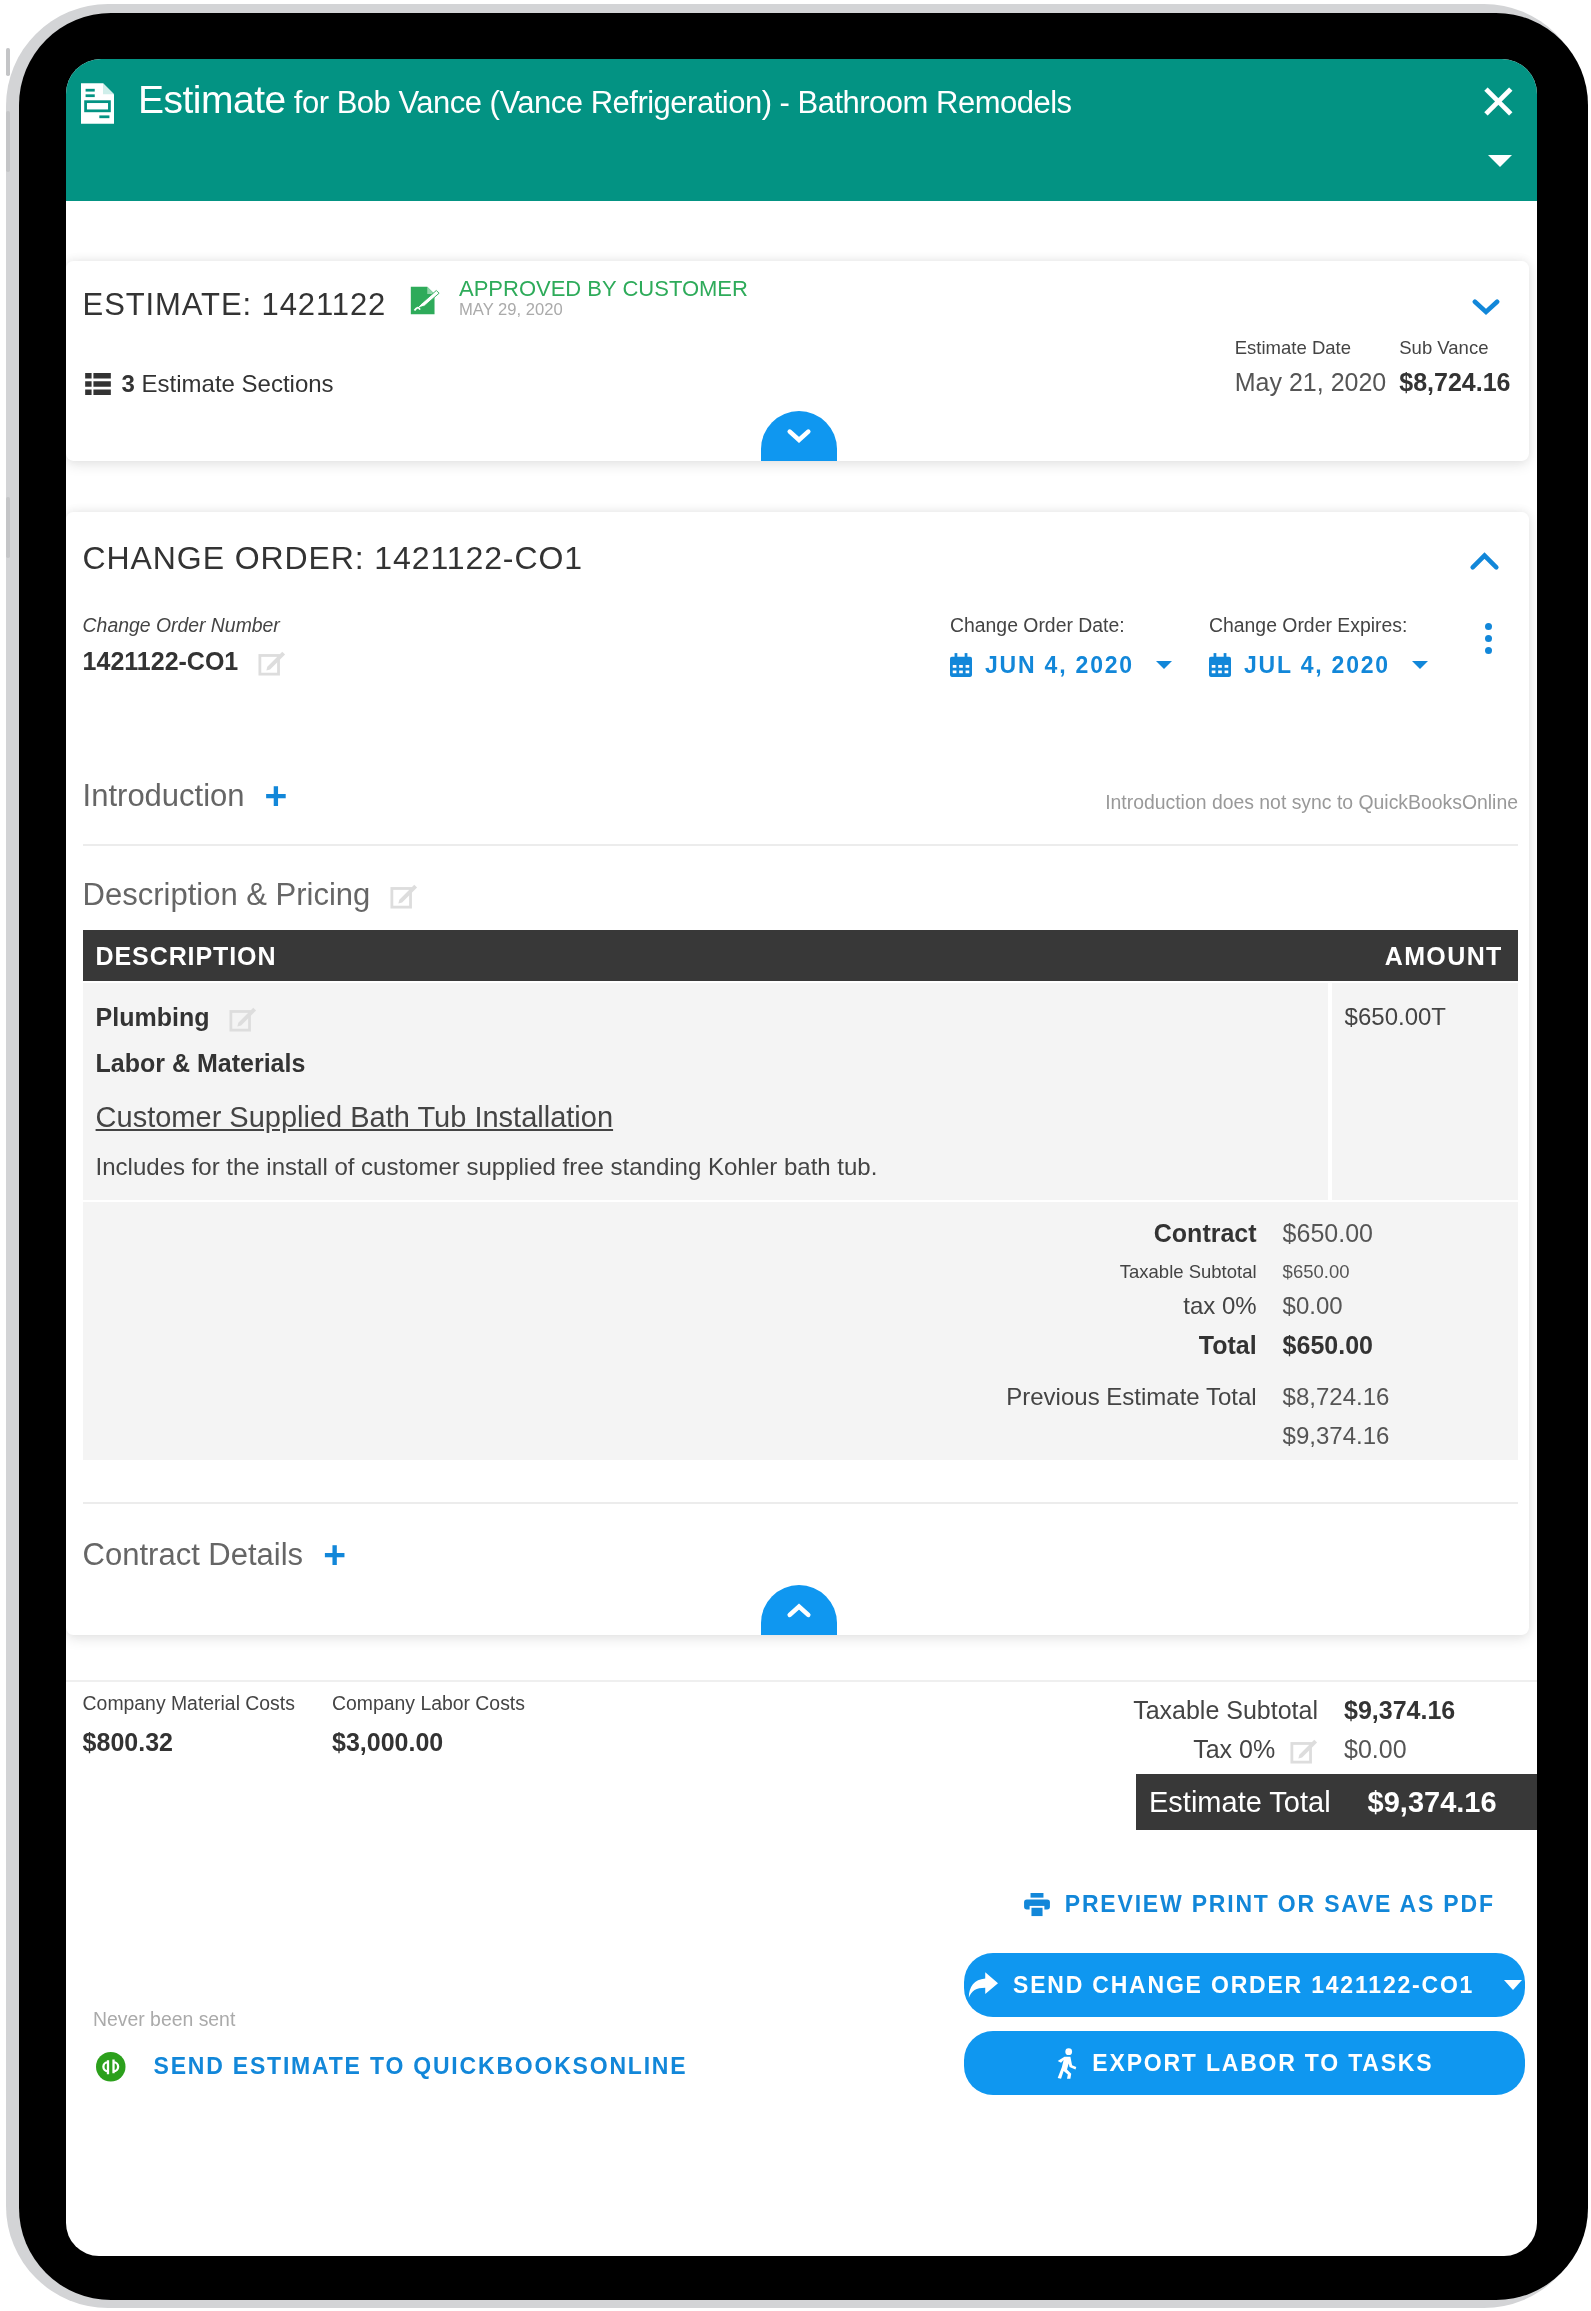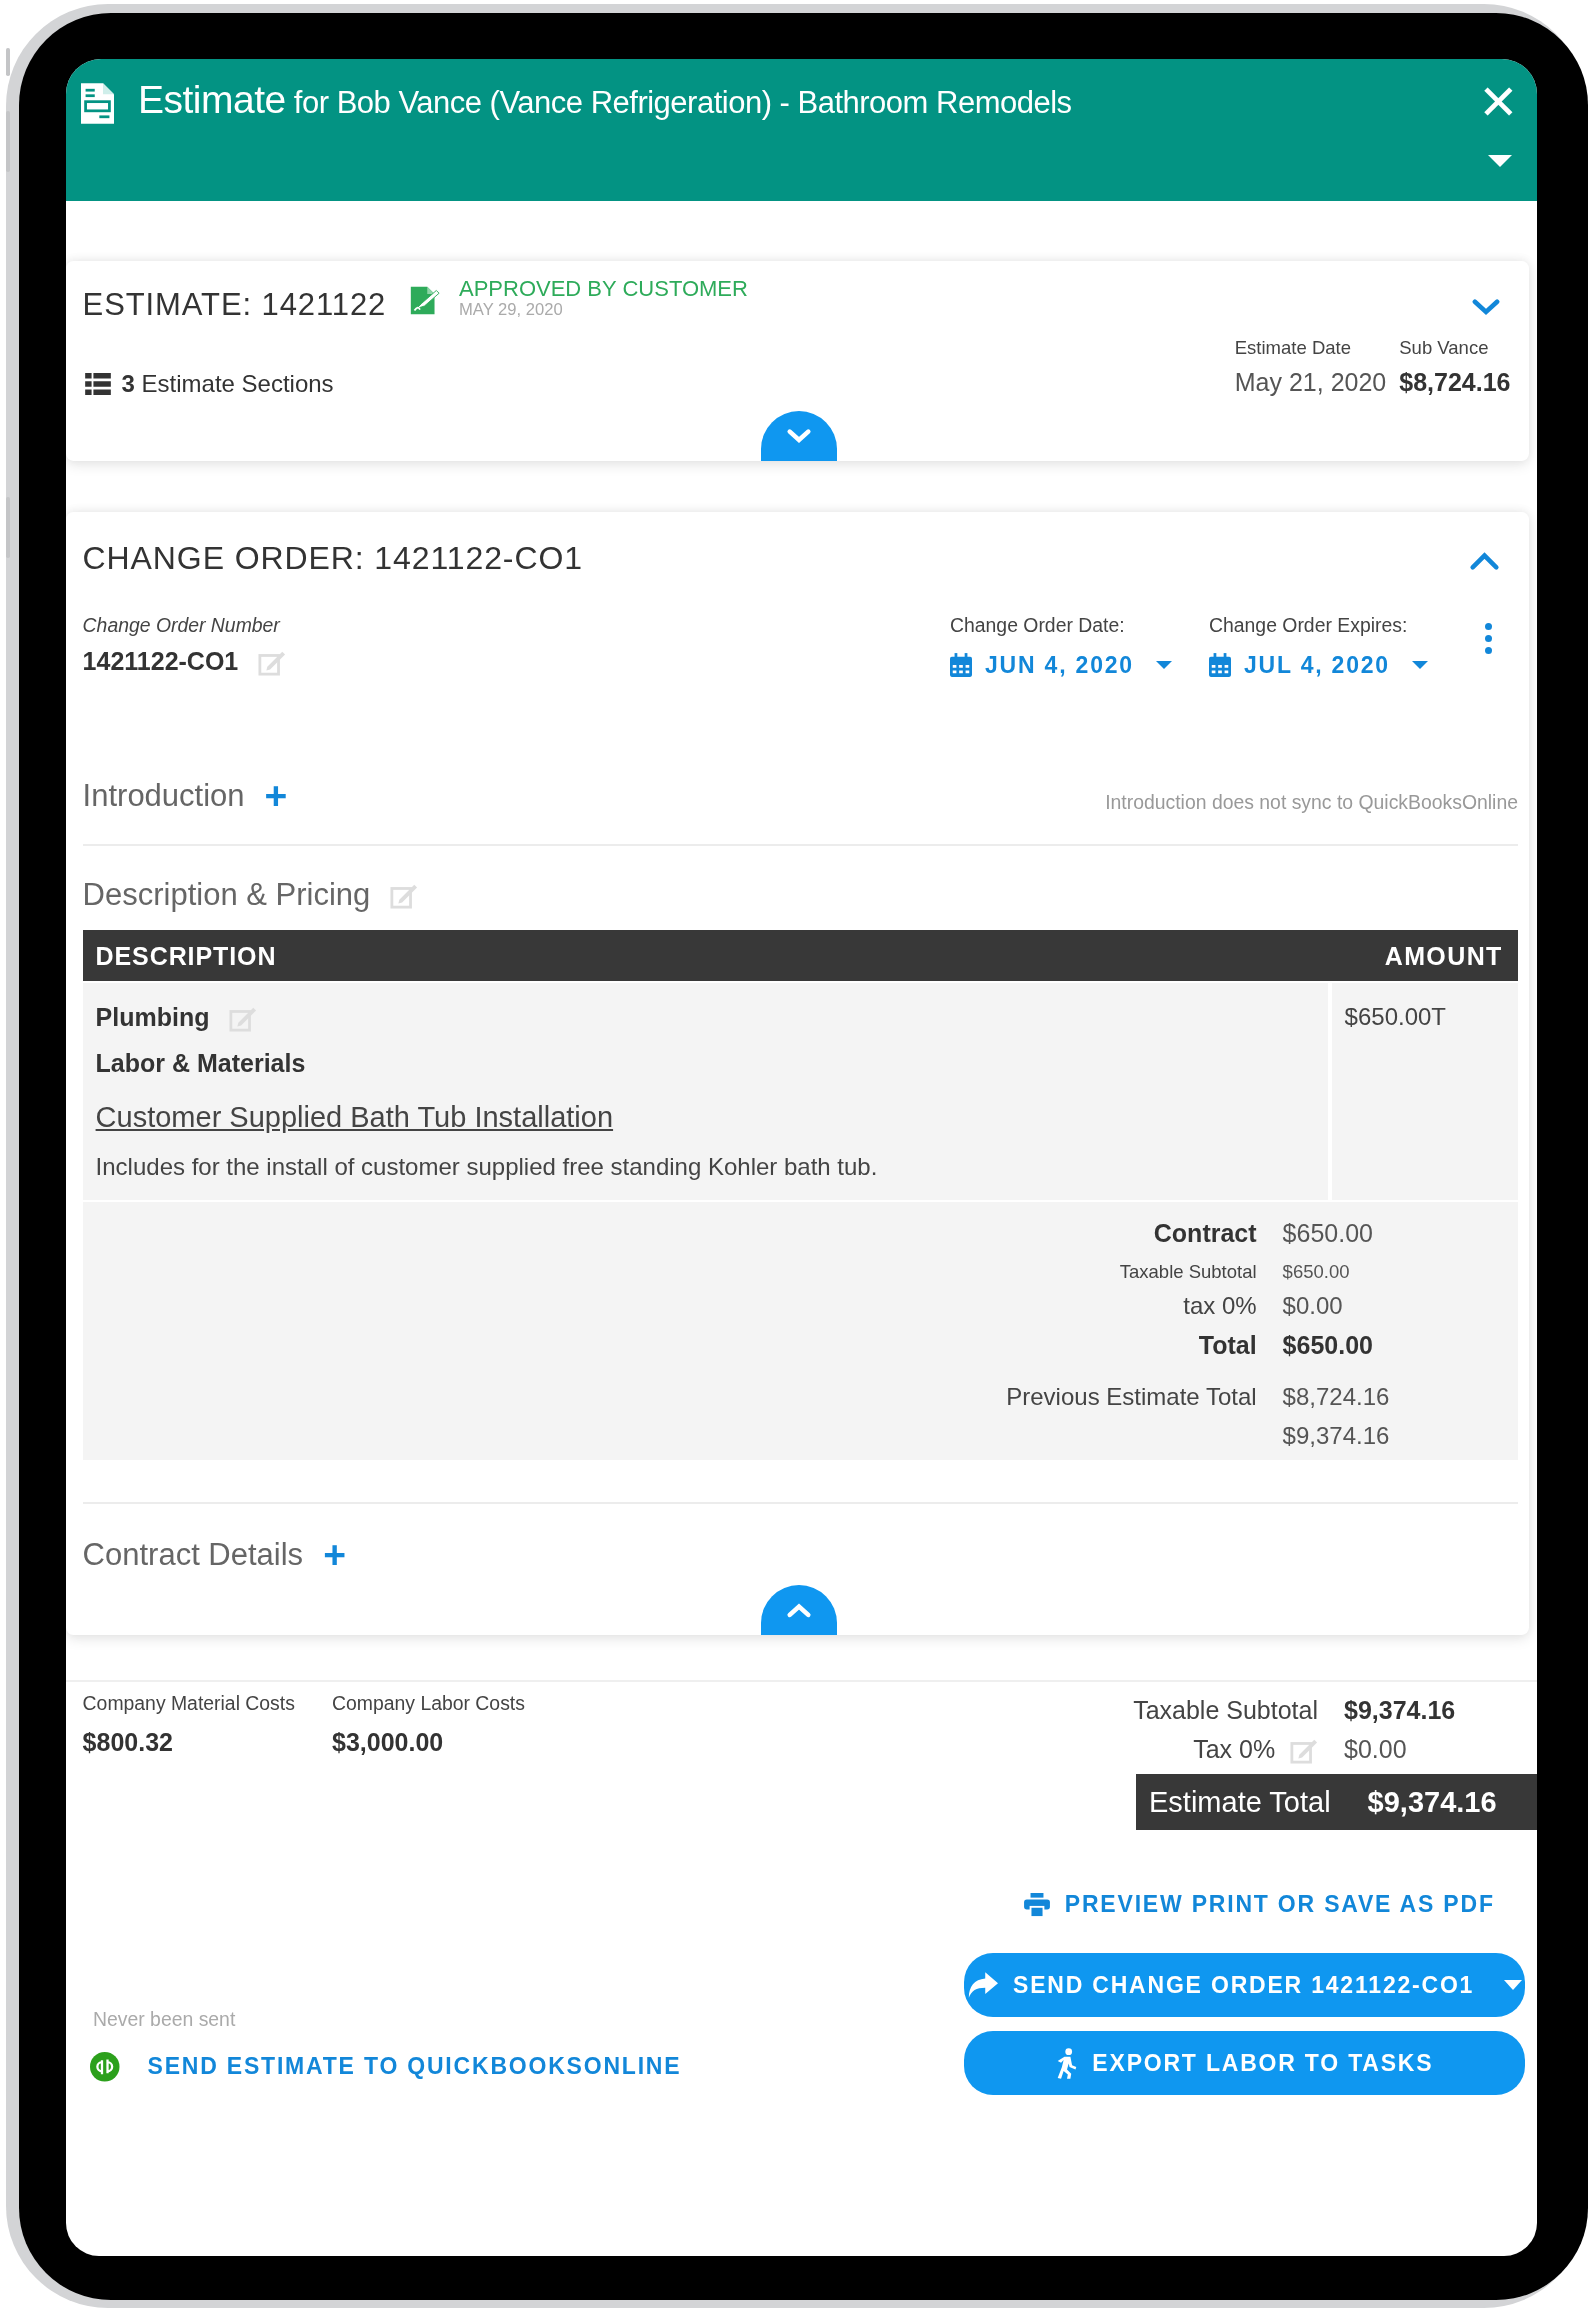--- a/index.html
+++ b/index.html
@@ -376,21 +376,21 @@
 
   <div class="pill-btn" style="top:1972px;">
     <svg viewBox="0 0 26 36" width="22" height="31">
       <circle cx="15" cy="4" r="4" fill="#fff"></circle>
       <path d="M10 10 L17 10 L19 20 L24 22 L23 25 L16 22 L15 18 L13 25 L18 30 L17 36 L13 36 L14 31 L9 27 L6 36 L2 35 L7 22 L9 14 L6 17 L2 15 Z" fill="#fff"></path>
     </svg>
     <span>EXPORT LABOR TO TASKS</span>
   </div>
 
   <div class="never">Never been sent</div>
-  <div class="link-btn" style="left:24px; top:1993px;gap:28px;">
+  <div class="link-btn" style="left:30px; top:1993px;gap:28px;">
     <svg viewBox="0 0 32 32" width="29.5" height="29.5">
       <circle cx="16" cy="16" r="16" fill="#2ca01c"></circle>
       <path d="M13 9 V24 M13 11 A5 5 0 1 0 13 21" stroke="#fff" stroke-width="2.5" fill="none"></path>
       <path d="M19 23 V8 M19 11 A5 5 0 1 1 19 21" stroke="#fff" stroke-width="2.5" fill="none"></path>
     </svg>
     <span>SEND ESTIMATE TO QUICKBOOKSONLINE</span>
   </div>
 </div>
 
 

